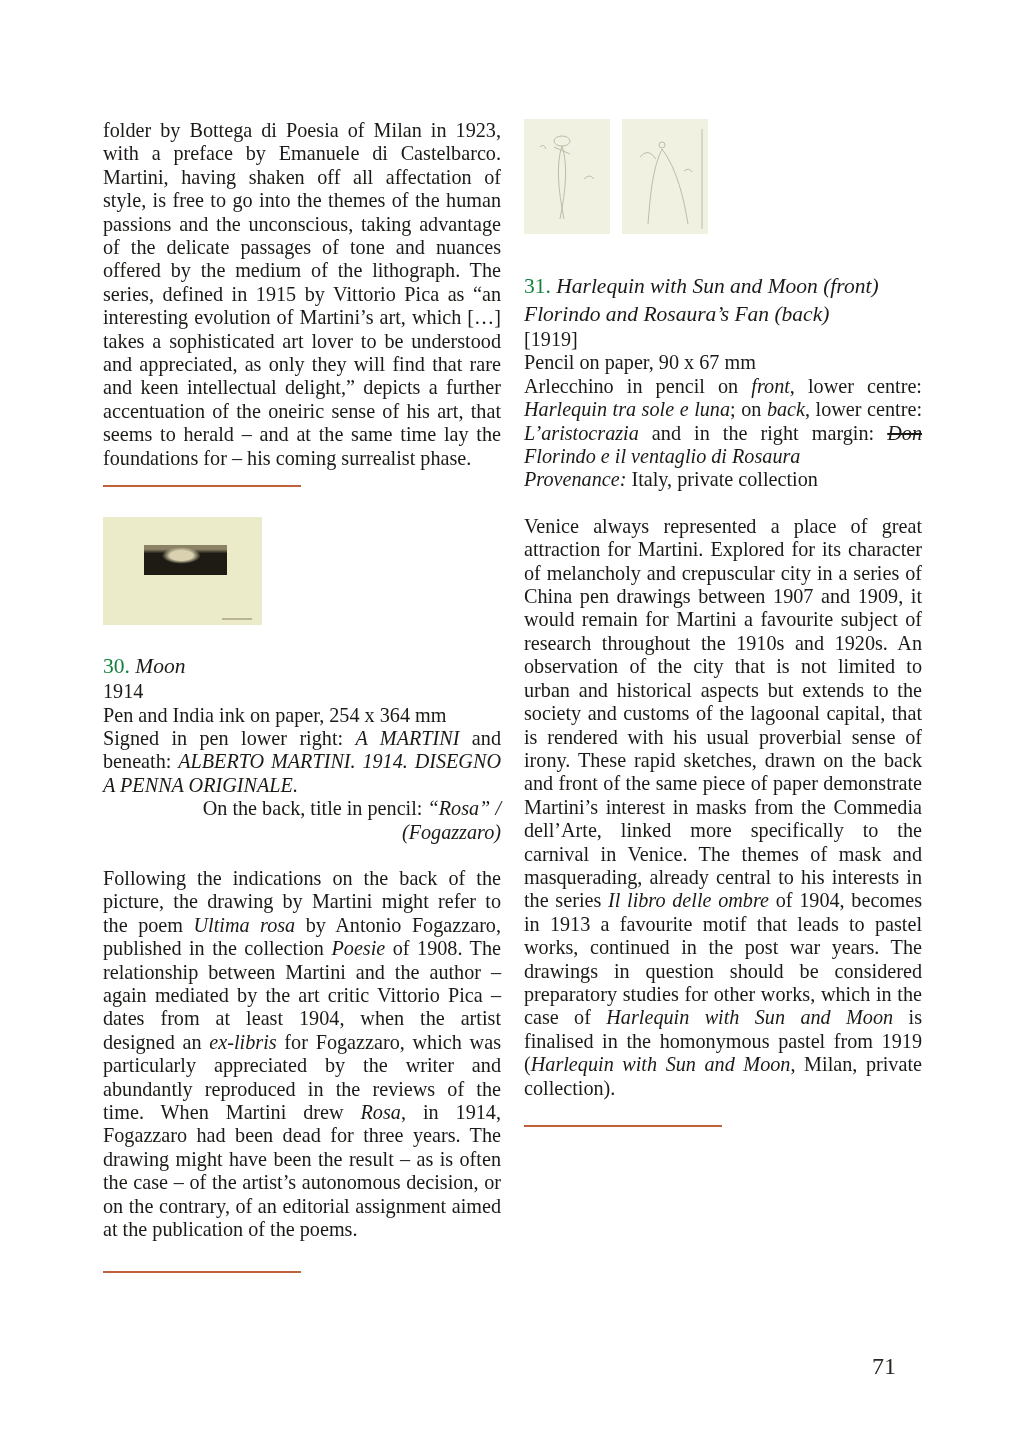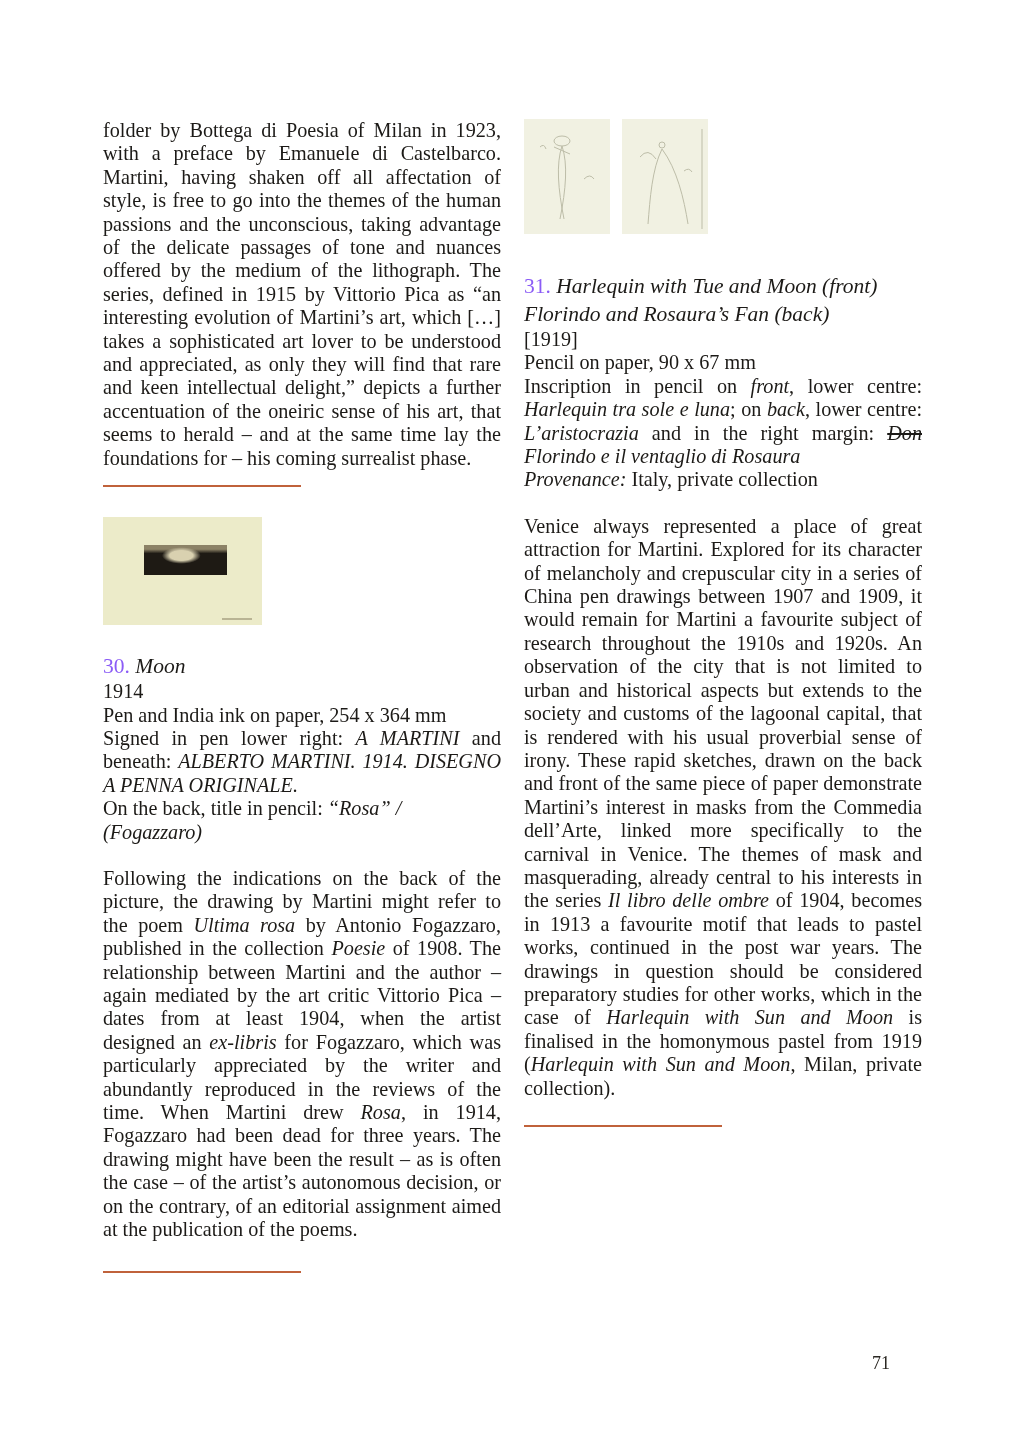--- a/index.html
+++ b/index.html
@@ -9,21 +9,21 @@
     color: #1c1a17;
   }
   .col {
     position: absolute; width: 398px;
     font-size: 20.2px; line-height: 23.4px;
   }
   .col-left { left: 103px; top: 119px; }
   .col-right { left: 524px; top: 119px; }
   p { margin: 0; text-align: justify; hyphens: none; }
   .rule { width: 198px; height: 2px; background: #c0623b; margin: 0; }
-  .num { color: #8b5cf6; }
+  .num { color: #15803d; }
   em, .it { font-style: italic; }
   .entry-title { font-size: 21.5px; line-height: 28px; }
   .strike { text-decoration: line-through; }
 
   .pic-rose {
     width: 159px; height: 108px; background: #ecebc9; position: relative;
   }
   .pic-rose .ink {
     position: absolute; left: 41px; top: 28px; width: 83px; height: 30px;
     background: #1e1a14;
@@ -33,21 +33,21 @@
   .pic-rose .caption {
     position: absolute; right: 10px; bottom: 5px; width: 30px; height: 2px; background: #b9b494;
   }
   .pic-pair { display: flex; gap: 12px; }
   .sketch {
     width: 86px; height: 115px; background: #f1f1e2; position: relative;
   }
   .sketch svg { position: absolute; left: 0; top: 0; }
   .page-number {
     position: absolute; left: 872px; top: 1353px;
-    font-size: 18px; color: #2a2722;
+    font-size: 24px; color: #2a2722;
   }
 </style>
 </head>
 <body>
 
 <div class="col col-left">
   <p><span>folder by Bottega di Poesia of Milan in 1923, with a preface by Emanuele di Castelbarco. Martini, having shaken off all affectation of style, is free to go into the themes of the human passions and the unconscious, taking advantage of the delicate passages of tone and nuances offered by the medium of the lithograph. The series, defined in 1915 by Vittorio Pica as “an interesting evolution of Martini’s art, which […] takes a sophisticated art lover to be understood and appreciated, as only they will find that rare and keen intellectual delight,” depicts a further accentuation of the oneiric sense of his art, that seems to herald – and at the same time lay the foundations for – his coming surrealist phase.</span></p>
 
   <div style="height:15px"></div>
   <div class="rule"></div>
@@ -59,21 +59,21 @@
   </div>
 
   <div style="height:27px"></div>
   <div class="entry-title">
     <span class="num">30.</span>
     <span class="it">Moon</span>
   </div>
   <p>1914</p>
   <p>Pen and India ink on paper, 254 x 364 mm</p>
   <p><span>Signed in pen lower right: </span><em>A MARTINI</em><span> and beneath: </span><em>ALBERTO MARTINI. 1914. DISEGNO A PENNA ORIGINALE.</em></p>
-  <p style="text-align:left"><span>On the back, title in pencil: </span><em>“Rosa” / (Fogazzaro)</em></p>
+  <p style="text-align:right"><span>On the back, title in pencil: </span><em>“Rosa” / (Fogazzaro)</em></p>
 
   <div style="height:23px"></div>
   <p><span>Following the indications on the back of the picture, the drawing by Martini might refer to the poem </span><em>Ultima rosa</em><span> by Antonio Fogazzaro, published in the collection </span><em>Poesie</em><span> of 1908. The relationship between Martini and the author – again mediated by the art critic Vittorio Pica – dates from at least 1904, when the artist designed an </span><em>ex-libris</em><span> for Fogazzaro, which was particularly appreciated by the writer and abundantly reproduced in the reviews of the time. When Martini drew </span><em>Rosa</em><span>, in 1914, Fogazzaro had been dead for three years. The drawing might have been the result – as is often the case – of the artist’s autonomous decision, or on the contrary, of an editorial assignment aimed at the publication of the poems.</span></p>
 
   <div style="height:30px"></div>
   <div class="rule"></div>
 </div>
 
 <div class="col col-right">
   <div class="pic-pair">
@@ -97,26 +97,26 @@
           <path d="M62 52 q5 -4 8 1"></path>
           <path d="M80 10 L80 110"></path>
         </g>
       </svg>
     </div>
   </div>
 
   <div style="height:38px"></div>
   <div class="entry-title">
     <span class="num">31.</span>
-    <span class="it">Harlequin with Tue and Moon (front)</span><br>
+    <span class="it">Harlequin with Sun and Moon (front)</span><br>
     <span class="it">Florindo and Rosaura’s Fan (back)</span>
   </div>
   <p>[1919]</p>
   <p>Pencil on paper, 90 x 67 mm</p>
-  <p><span>Inscription in pencil on </span><em>front</em><span>, lower centre: </span><em>Harlequin tra sole e luna</em><span>; on </span><em>back</em><span>, lower centre: </span><em>L’aristocrazia</em><span> and in the right margin: </span><em class="strike">Don</em><em> Florindo e il ventaglio di Rosaura</em></p>
+  <p><span>Arlecchino in pencil on </span><em>front</em><span>, lower centre: </span><em>Harlequin tra sole e luna</em><span>; on </span><em>back</em><span>, lower centre: </span><em>L’aristocrazia</em><span> and in the right margin: </span><em class="strike">Don</em><em> Florindo e il ventaglio di Rosaura</em></p>
   <p><em>Provenance:</em><span> Italy, private collection</span></p>
 
   <div style="height:23px"></div>
   <p><span>Venice always represented a place of great attraction for Martini. Explored for its character of melancholy and crepuscular city in a series of China pen drawings between 1907 and 1909, it would remain for Martini a favourite subject of research throughout the 1910s and 1920s. An observation of the city that is not limited to urban and historical aspects but extends to the society and customs of the lagoonal capital, that is rendered with his usual proverbial sense of irony. These rapid sketches, drawn on the back and front of the same piece of paper demonstrate Martini’s interest in masks from the Commedia dell’Arte, linked more specifically to the carnival in Venice. The themes of mask and masquerading, already central to his interests in the series </span><em>Il libro delle ombre</em><span> of 1904, becomes in 1913 a favourite motif that leads to pastel works, continued in the post war years. The drawings in question should be considered preparatory studies for other works, which in the case of </span><em>Harlequin with Sun and Moon</em><span> is finalised in the homonymous pastel from 1919 (</span><em>Harlequin with Sun and Moon</em><span>, Milan, private collection).</span></p>
 
   <div style="height:25px"></div>
   <div class="rule"></div>
 </div>
 
 <div class="page-number">71</div>

